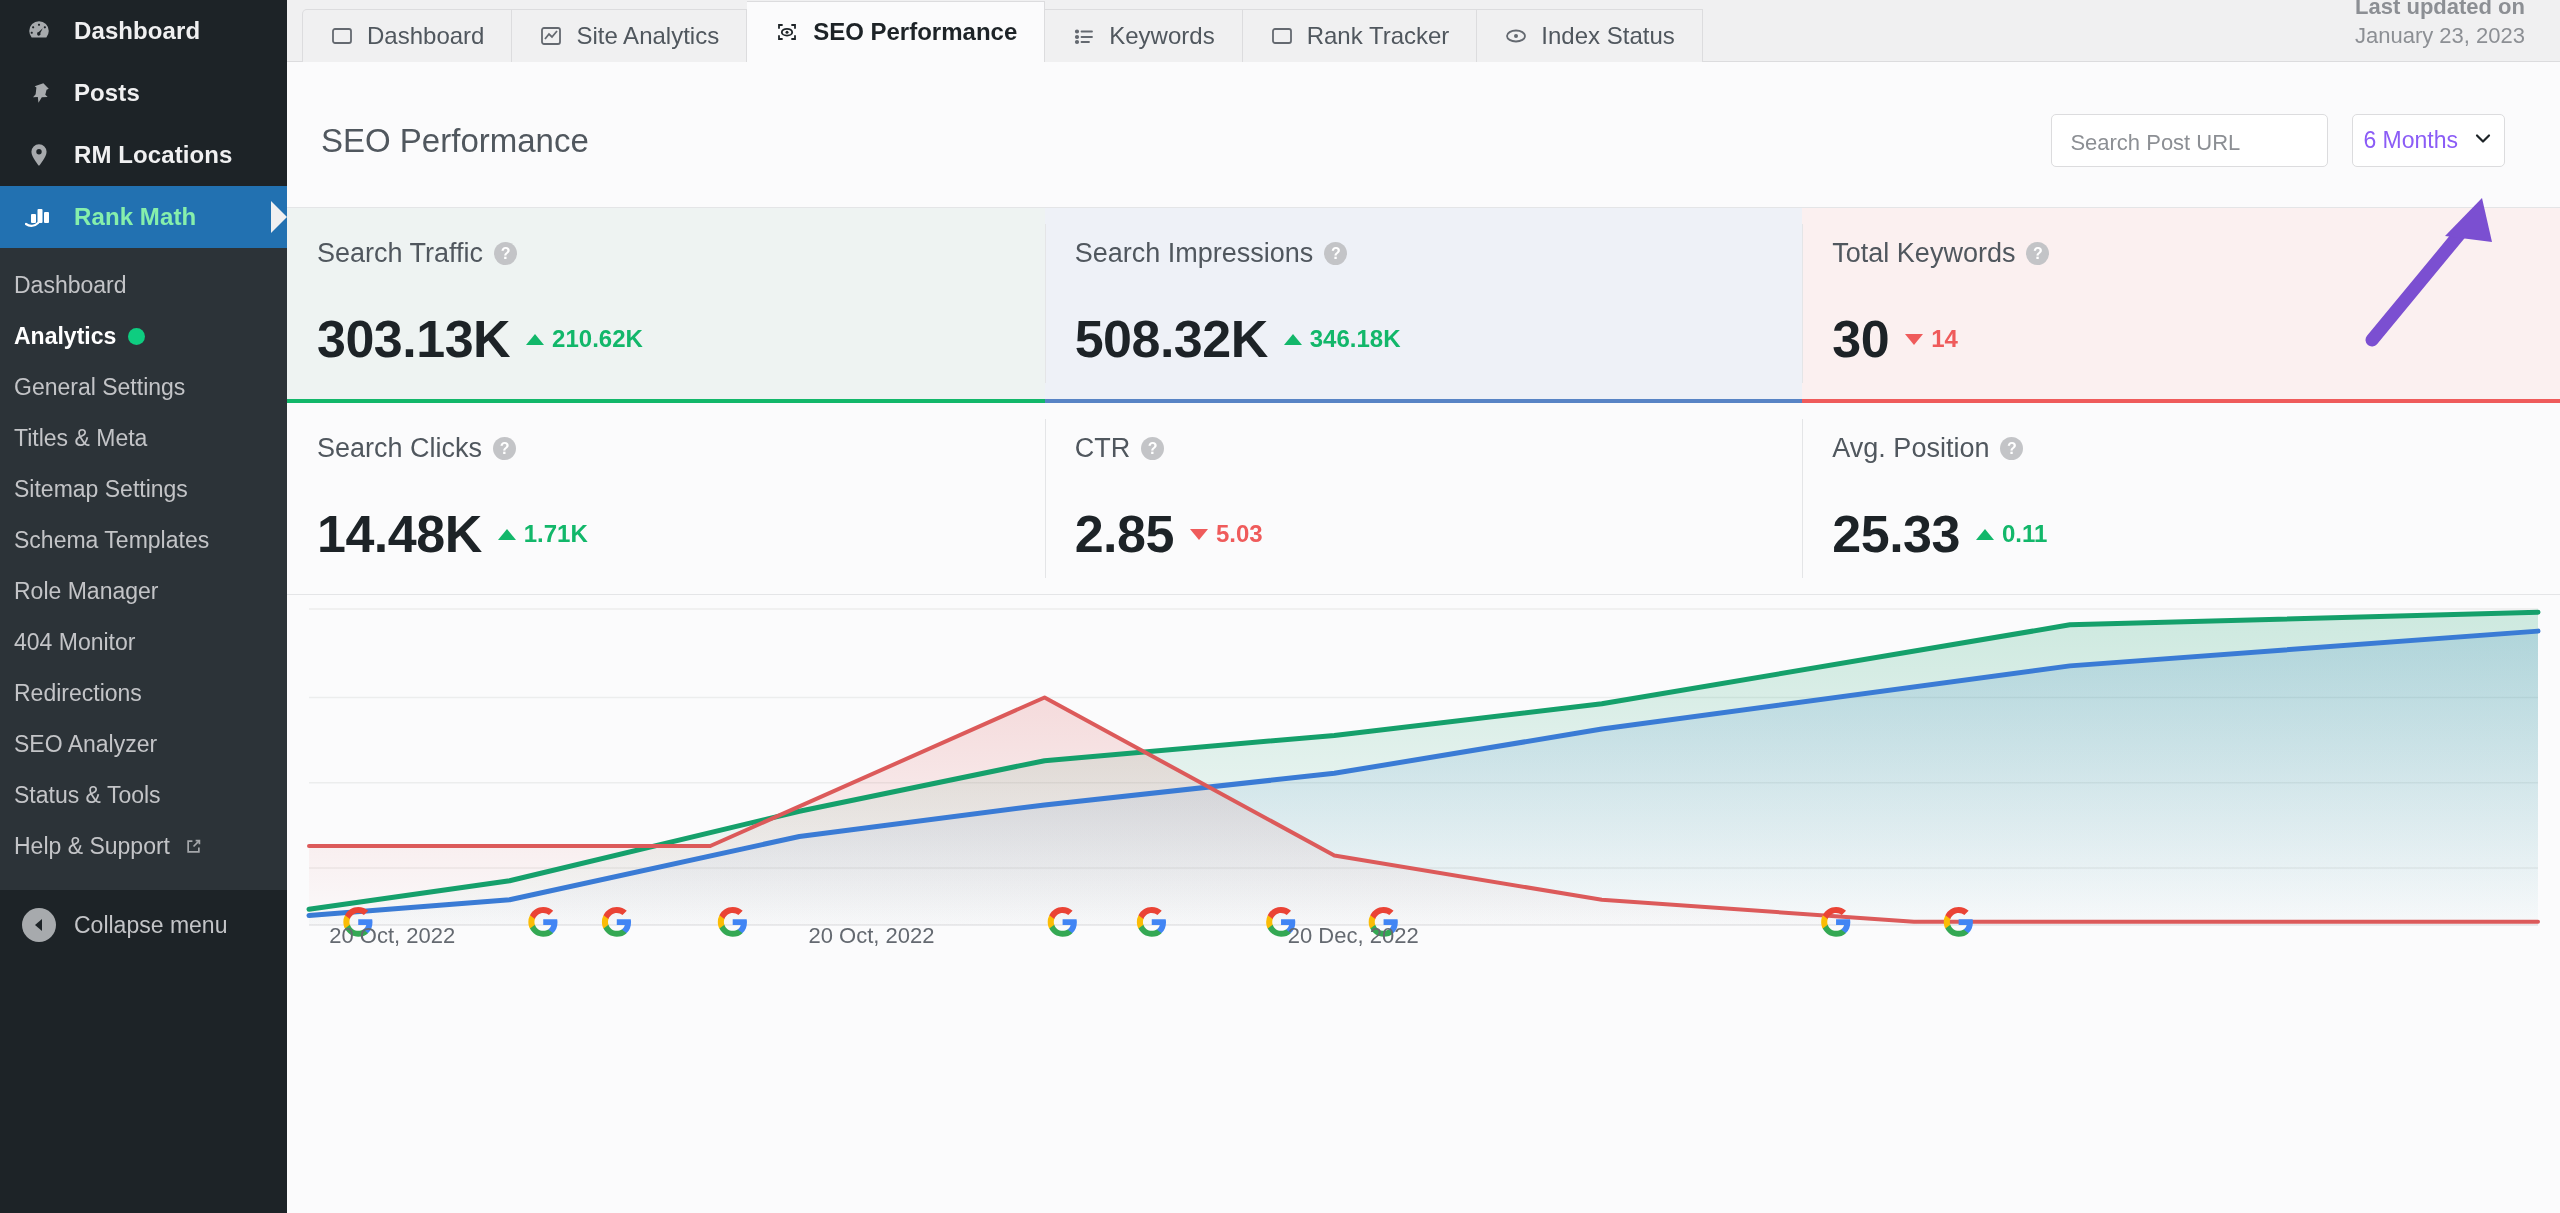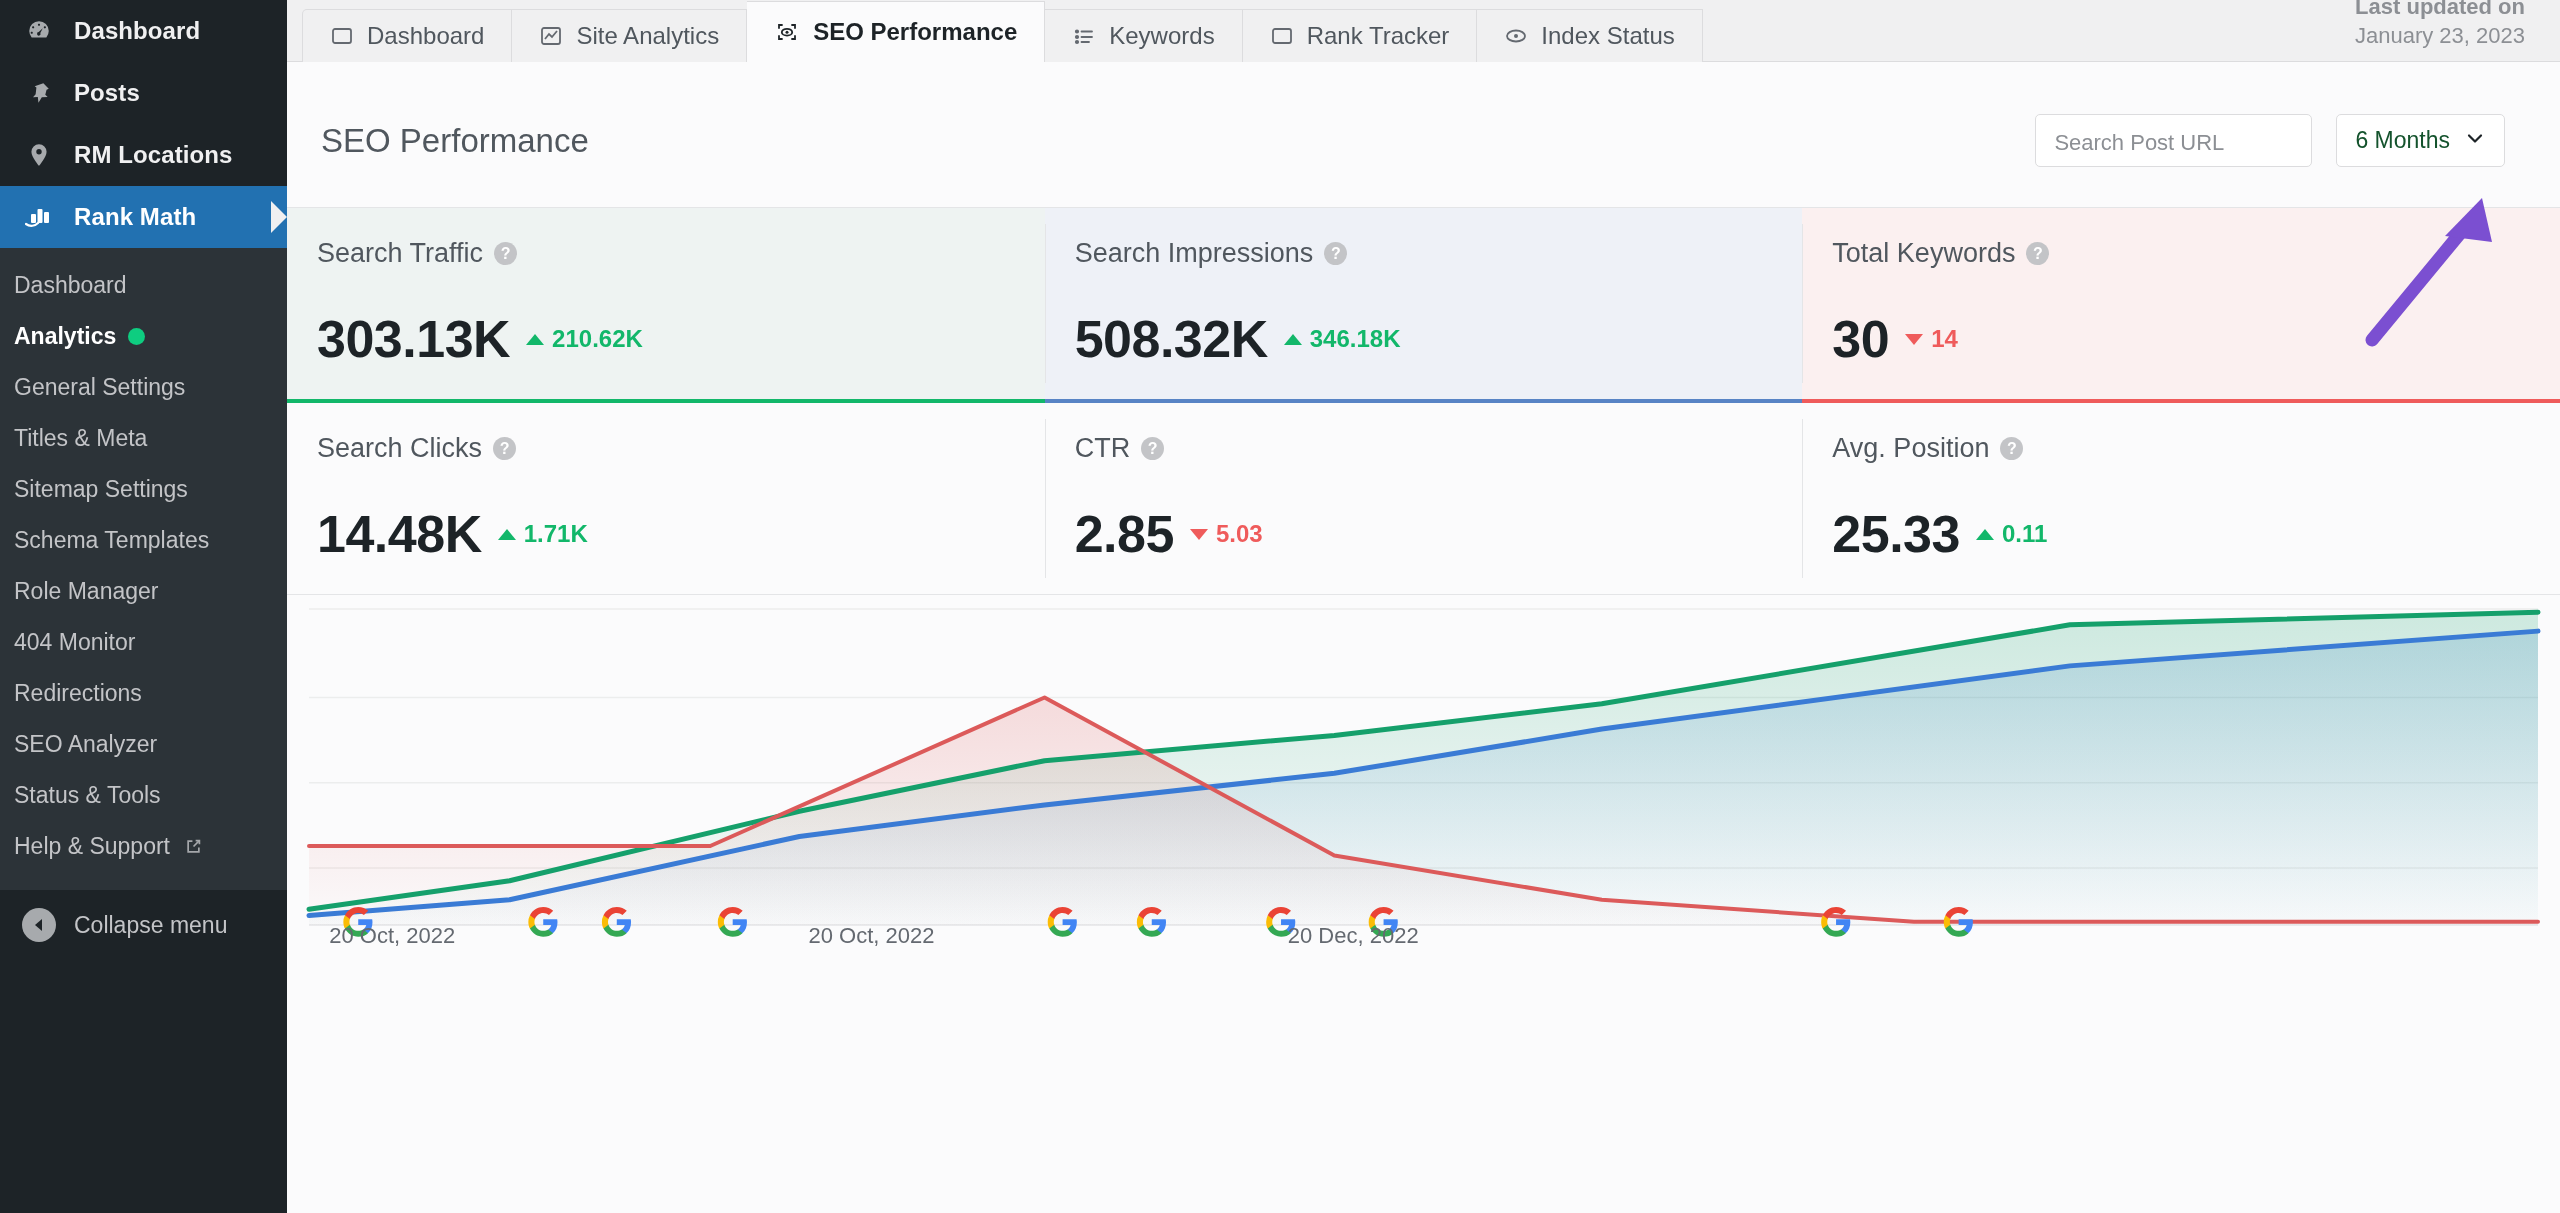--- a/index.html
+++ b/index.html
@@ -25,21 +25,21 @@
     align-items: center;
     gap: 18px;
     padding: 0 22px;
     height: 62px;
     font-size: 24px;
     font-weight: 700;
     color: #f0f0f1;
     letter-spacing: .1px;
   }
   .wp-item .ic { width: 34px; display:flex; align-items:center; justify-content:center; color:#a7aaad; flex: none;}
-  .wp-item.active { background: #2271b1; color: #ffffff; position: relative; }
+  .wp-item.active { background: #2271b1; color: #86efac; position: relative; }
   .wp-item.active .ic { color: #fff; }
   .wp-item.active::after {
     content: "";
     position: absolute;
     right: -16px; top: 50%;
     transform: translateY(-50%);
     border: 16px solid transparent;
     border-left-color: #f0f0f1;
     width: 0; height: 0;
   }
@@ -162,22 +162,22 @@
     font-family: "Liberation Sans", sans-serif;
     background: transparent;
   }
   .search-box input::placeholder { color: #8c8f94; }
   .range-sel {
     height: 53px;
     background: #fff;
     border: 1px solid #dcdcde;
     border-radius: 5px;
     display: flex; align-items: center; gap: 14px;
-    padding: 0 18px;
-    font-size: 23px; color: #14532d;
+    padding: 0 10px;
+    font-size: 23px; color: #8b5cf6;
   }
 
   
   .cards {
     display: grid;
     grid-template-columns: 1fr 1fr 1fr;
     border-top: 1px solid #e4e5e7;
   }
   .card {
     padding: 30px 0 30px 30px;

